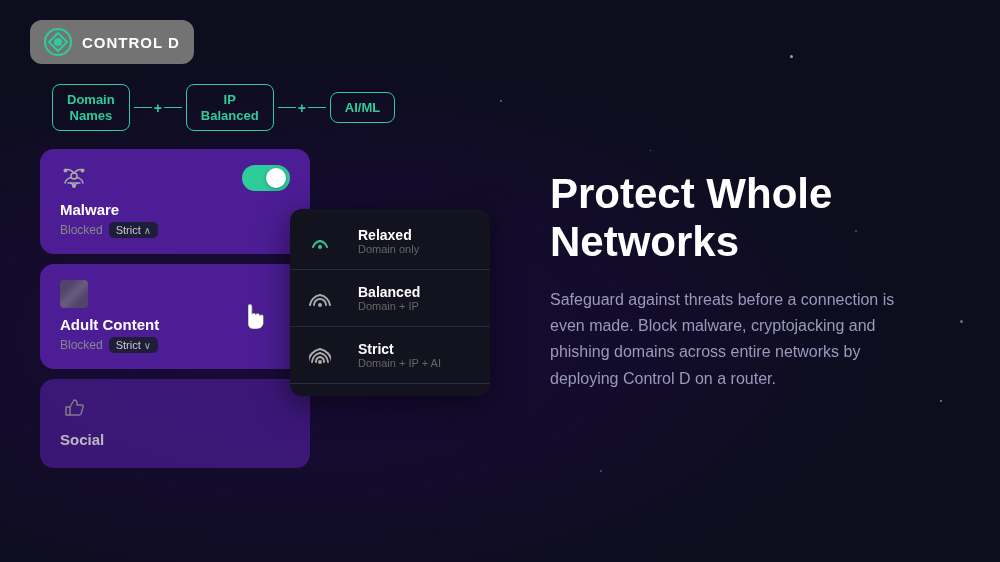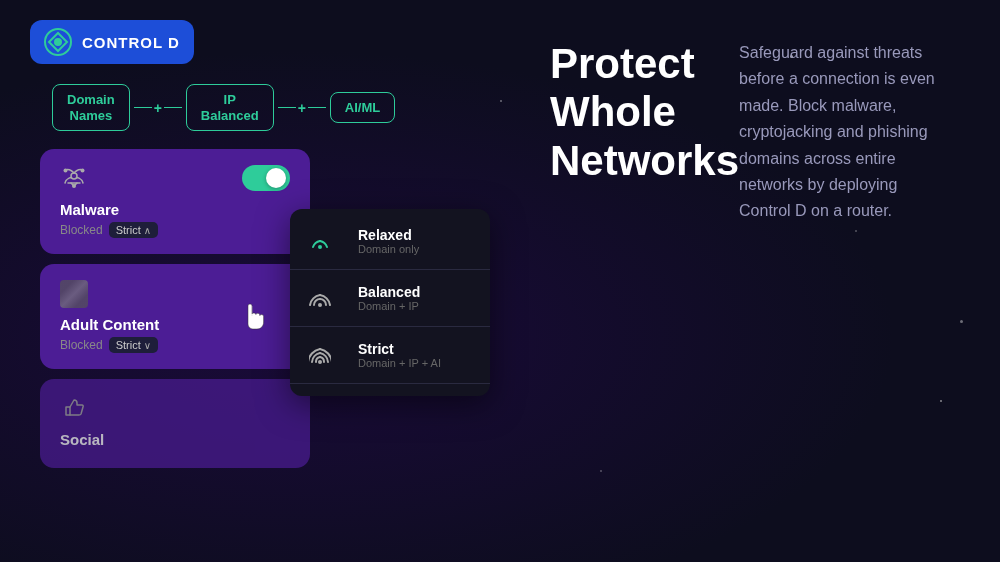--- a/index.html
+++ b/index.html
@@ -49,21 +49,21 @@
       padding: 20px 30px;
       display: flex;
       flex-direction: column;
     }
 
     
     .logo {
       display: flex;
       align-items: center;
       gap: 10px;
-      background: #1d4ed8;
+      background: #737373;
       border-radius: 12px;
       padding: 8px 14px;
       width: fit-content;
       margin-bottom: 20px;
     }
     .logo-icon {
       width: 28px;
       height: 28px;
     }
     .logo-text {
@@ -264,20 +264,21 @@
     .dropdown-ai .d-sub {
       color: #555;
       font-size: 11px;
     }
 
     
     .right-panel {
       flex: 1;
       padding: 40px 50px 40px 30px;
       display: flex;
+      flex-direction: column;
       justify-content: center;
     }
 
     .headline {
       font-size: 42px;
       font-weight: 700;
       color: white;
       line-height: 1.15;
       margin-bottom: 20px;
     }

